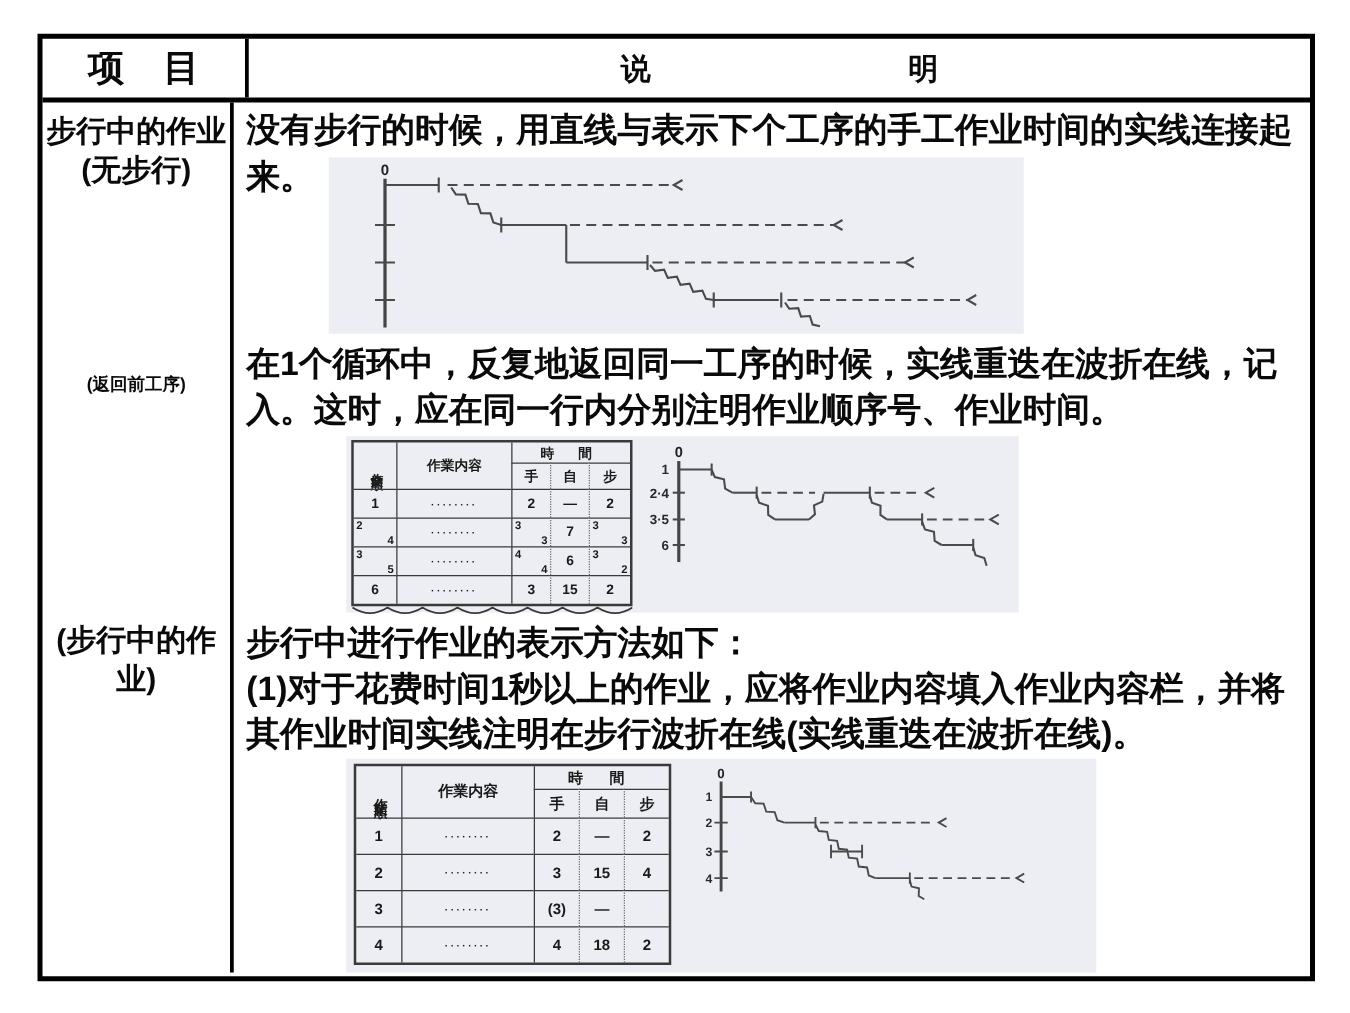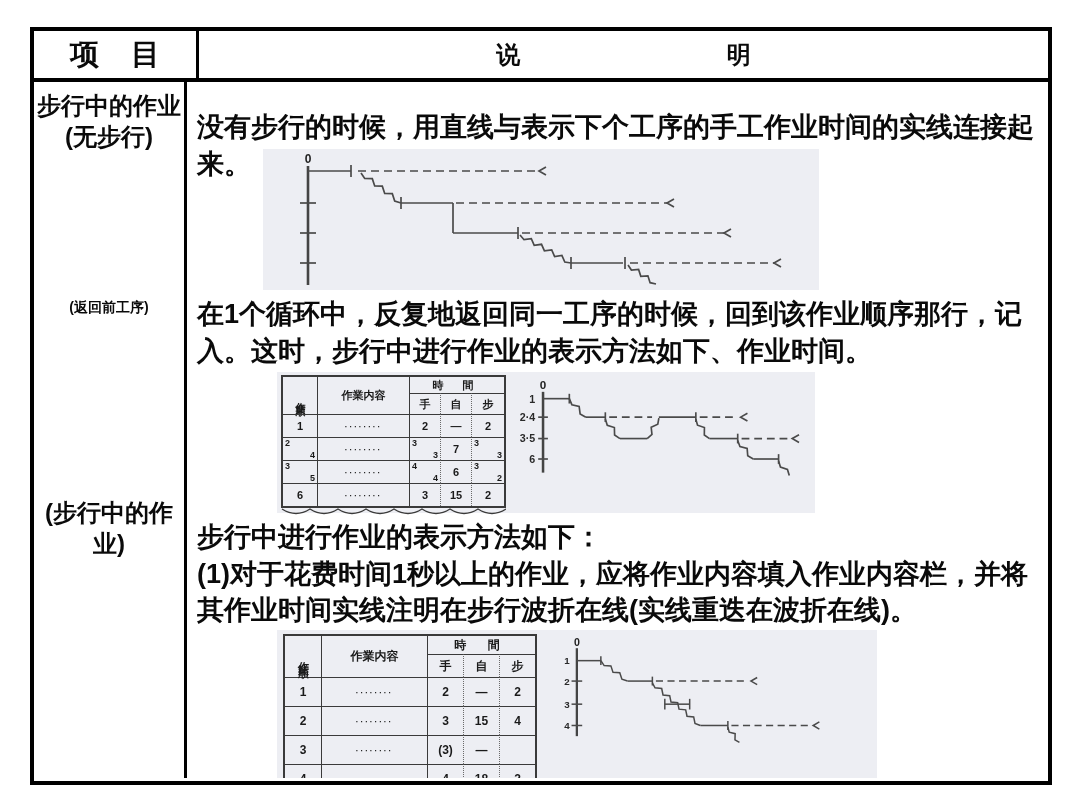--- a/index.html
+++ b/index.html
@@ -1,34 +1,34 @@
 <!DOCTYPE html>
 <html><head>
 <meta charset="utf-8">
 <style>
   html,body{margin:0;padding:0;}
   body{
     width:1080px;height:810px;background:#ffffff;position:relative;overflow:hidden;
     font-family:"Liberation Sans","DejaVu Sans",sans-serif;color:#0a0a0a;
   }
   .frame{position:absolute;left:30px;top:27px;width:1014px;height:750px;border:4px solid #000;background:#fff;}
-  .thead{display:flex;height:47px;border-bottom:4px solid #000;}
+  .thead{display:flex;height:47px;border-bottom:4px solid #000;font-family:Liberation Serif, serif;}
   .th1{width:150px;border-right:3px solid #000;display:flex;align-items:center;justify-content:center;
        font-size:29px;font-weight:bold;letter-spacing:12px;padding-left:12px;}
   .th2{flex:1;display:flex;align-items:center;justify-content:center;
        font-size:24px;font-weight:bold;letter-spacing:100px;padding-left:100px;}
   .tbodyx{display:flex;height:696px;}
   .cleft{width:150px;border-right:3px solid #000;position:relative;font-weight:bold;}
   .cl-label{position:absolute;width:100%;text-align:center;font-size:24px;line-height:31px;}
   #lab1{top:8px;}
   #lab2{top:210px;font-size:14px;}
   #lab3{top:415px;}
   .cright{flex:1;padding:0 6px 0 10px;overflow:hidden;}
   .para{font-size:27px;font-weight:bold;line-height:37px;width:846px;}
-  #p1{margin-top:27px;}
+  #p1{margin-top:4px;}
   #p2{margin-top:6px;}
   #p3a{margin-top:6px;}
   #p3b{line-height:36px;}
   .figbox{background:#edeef3;}
   #fig1{margin:-34px 0 0 66px;width:556px;height:141px;}
   #fig2{margin:2px 0 0 80px;width:534px;height:138px;display:flex;align-items:flex-start;padding:3px 0 0 4px;}
   #fig3{margin:2px 0 0 80px;width:594px;height:168px;display:flex;align-items:flex-start;padding:4px 0 0 6px;}
   
   .tablewrap{display:flex;flex-direction:column;}
   table.mini{border-collapse:separate;border-spacing:0;border:2px solid #3a3a3a;color:#1a1a1a;font-weight:bold;}
@@ -108,21 +108,21 @@
           <path class="sl" d="M257,86 L261.0,90.7 L268.3,89.7 L271.2,96.3 L278.5,95.3 L281.4,101.9 L288.7,100.9 L291.6,107.5 L298.9,106.5 L301.8,113.1 L308,114"></path>
           <line class="sl" x1="308" y1="108" x2="308" y2="120"></line>
           <line class="sl" x1="308" y1="114" x2="360" y2="114"></line>
           <line class="sl" x1="362" y1="108" x2="362" y2="120"></line>
           <line class="sd" x1="367" y1="114" x2="511" y2="114"></line>
           <path class="sl" d="M518,110 L511,114 L518,118"></path>
           <path class="sl" d="M365,116 L368.4,121.0 L375.6,120.5 L377.8,127.3 L384.9,126.8 L387.1,133.7 L393,135"></path>
         </svg>
       </div>
 
-      <div class="para" id="p2">在1个循环中，反复地返回同一工序的时候，回到该作业顺序那行，记入。这时，步行中进行作业的表示方法如下、作业时间。</div>
+      <div class="para" id="p2">在1个循环中，反复地返回同一工序的时候，实线重迭在波折在线，记入。这时，应在同一行内分别注明作业顺序号、作业时间。</div>
 
       <div class="figbox" id="fig2">
         <div class="tablewrap">
           <table class="mini mini2">
             <colgroup>
                 <col style="width:34px">
                 <col style="width:92px">
                 <col style="width:31px">
                 <col style="width:31px">
                 <col style="width:33px">

